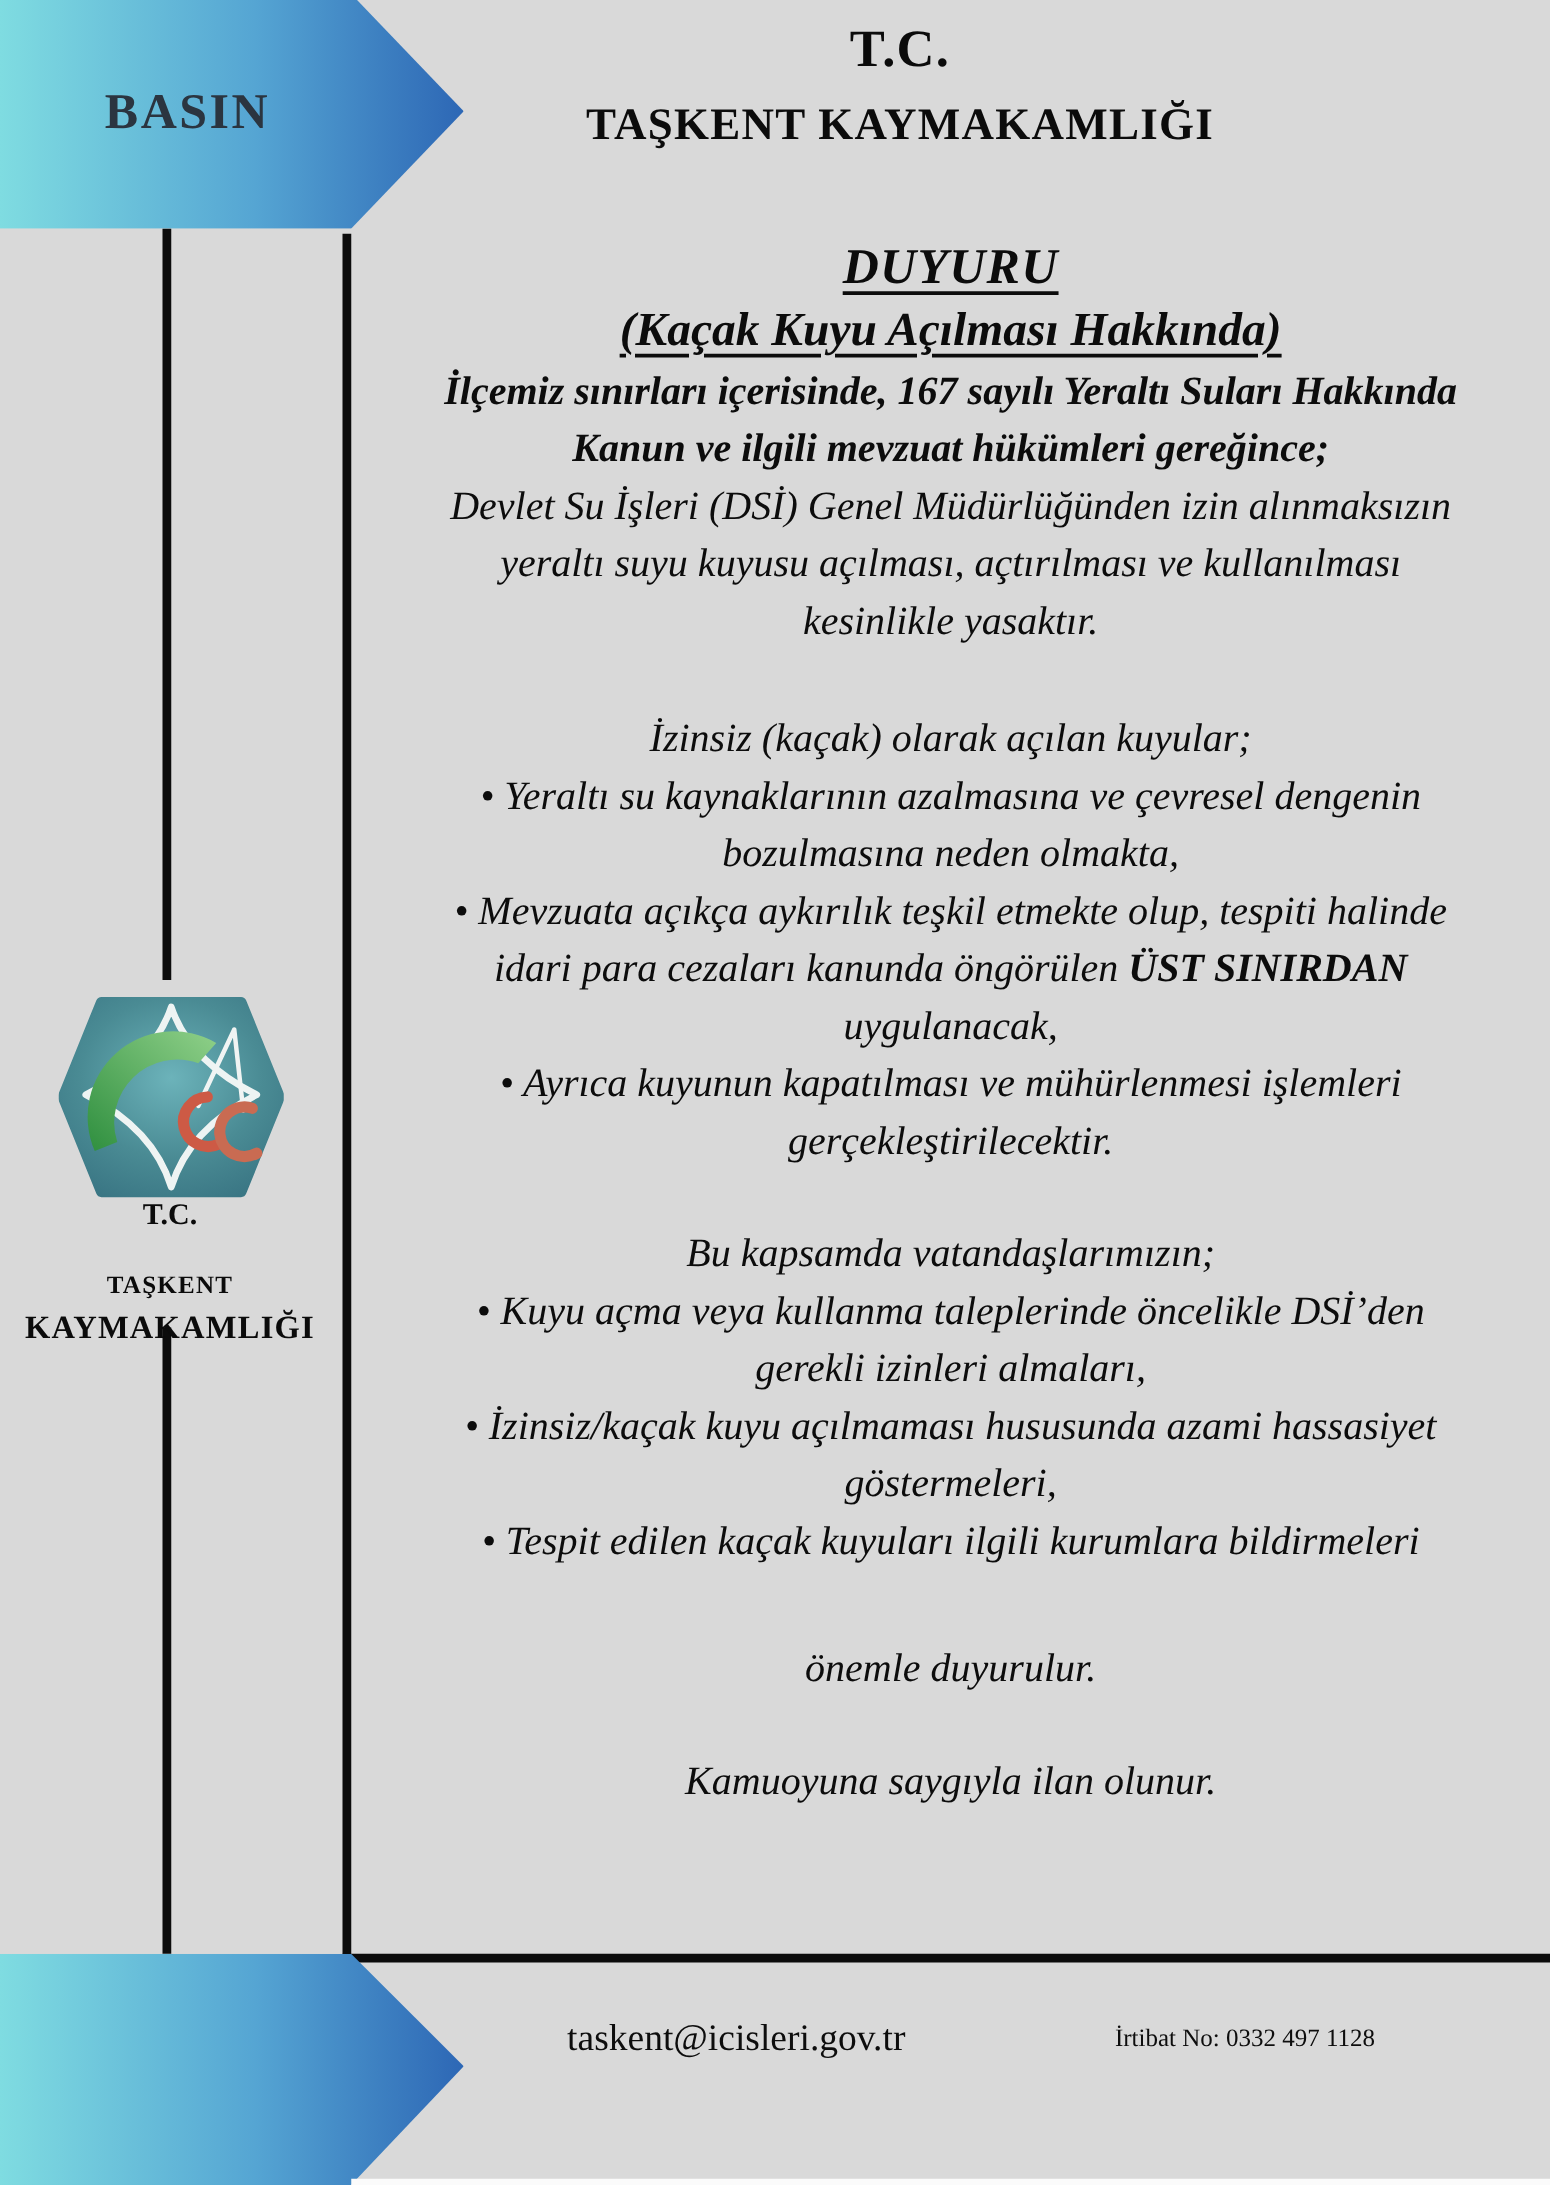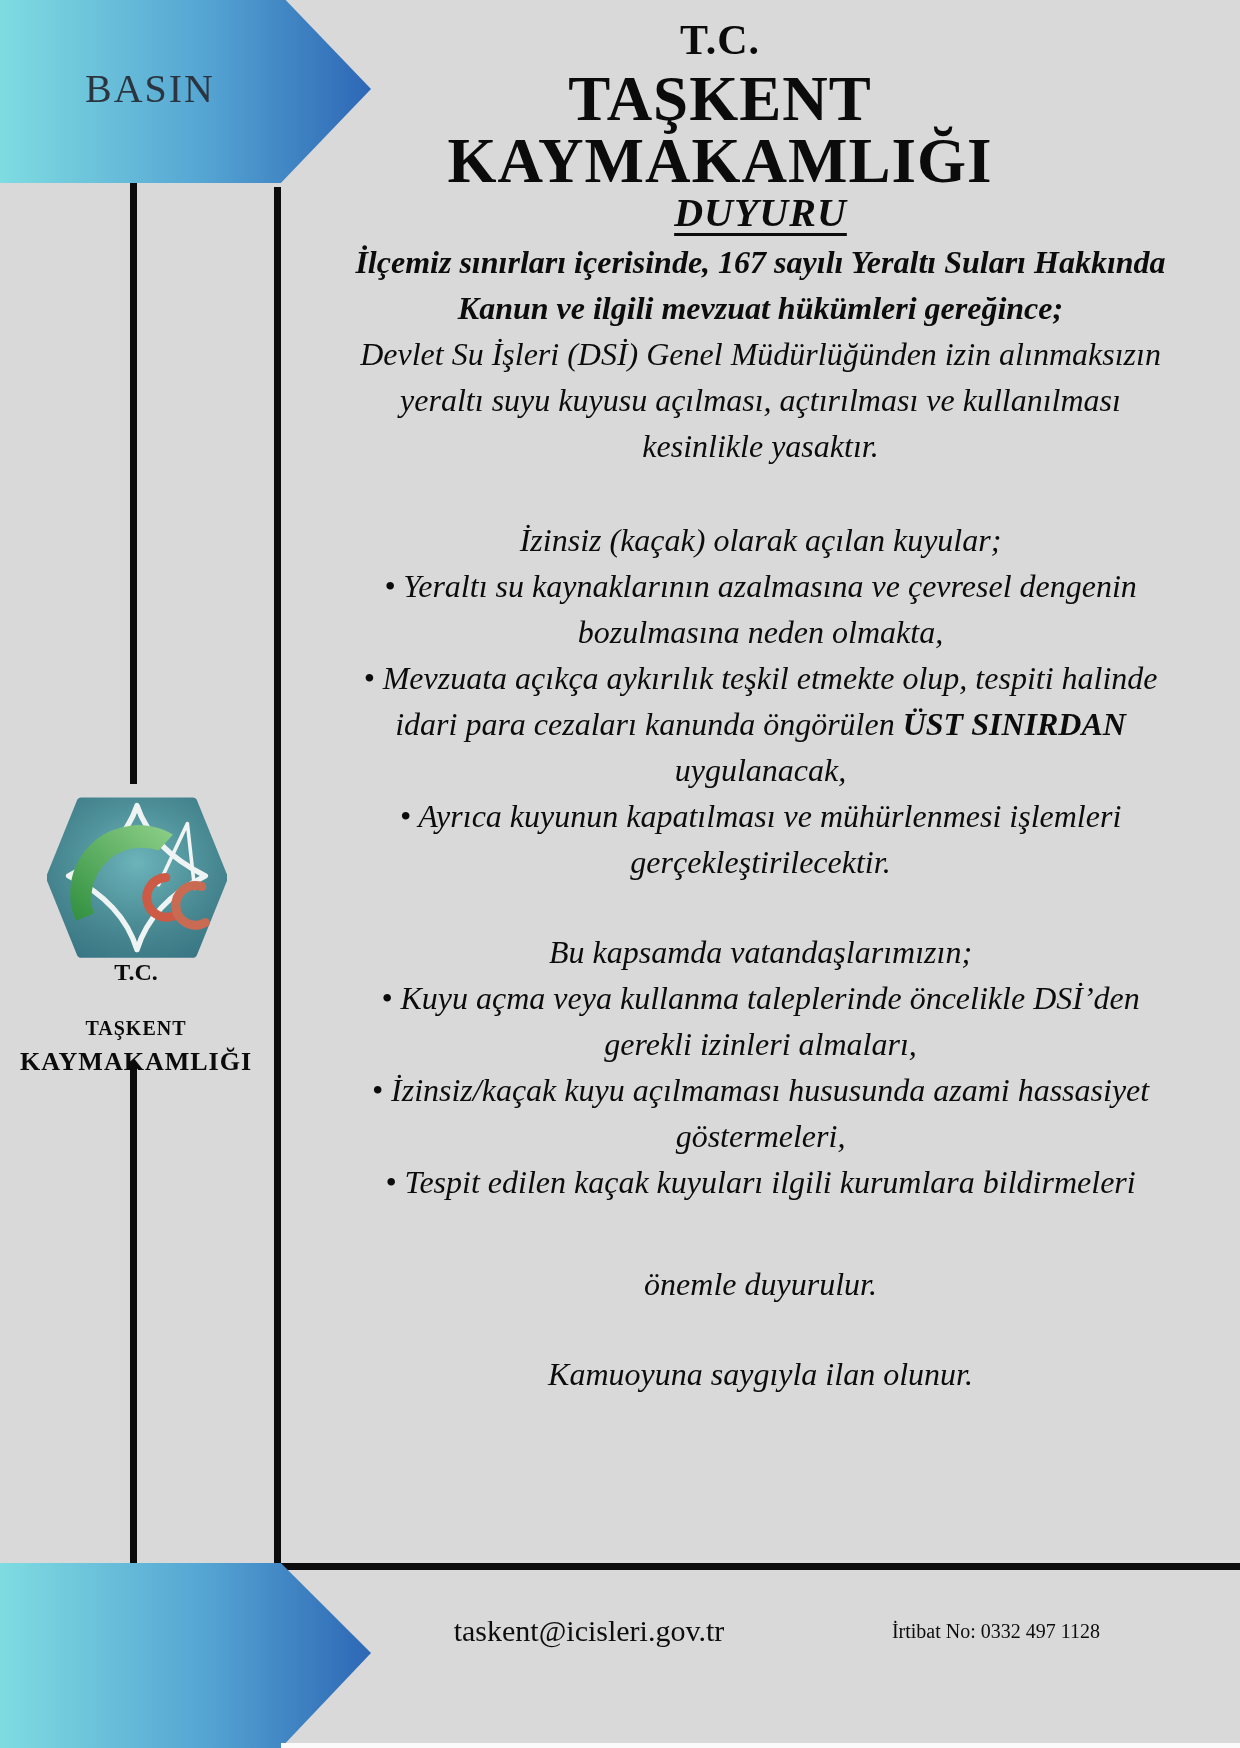--- a/index.html
+++ b/index.html
@@ -15,30 +15,30 @@
   }
   
   .banner-top{
     position:absolute;left:0;top:-5px;width:371px;height:188px;
     background:linear-gradient(90deg,#7fdce1 0%,#55a5d3 55%,#2d67b5 100%);
     clip-path:polygon(0 0,75.7% 0,100% 50%,75.7% 100%,0 100%);
     display:flex;flex-direction:column;justify-content:center;
   }
   .banner-top .txt{
     width:300px;text-align:center;
-    font-weight:normal;font-size:40px;line-height:52px;
+    font-weight:bold;font-size:40px;line-height:52px;
     color:#2b3540;letter-spacing:2px;
   }
   
   .header-title{
     position:absolute;left:300px;top:12px;width:840px;text-align:center;
     font-weight:bold;color:#0b0b0b;
   }
   .header-title .l1{font-size:42px;line-height:56px;letter-spacing:1px;}
-  .header-title .l2{font-size:63px;line-height:62px;letter-spacing:1px;}
+  .header-title .l2{font-size:36px;line-height:62px;letter-spacing:1px;}
   
   .pole{position:absolute;left:130px;width:7px;background:#0c0c0c;}
   .pole.upper{top:183px;height:601px;}
   .pole.lower{top:1062px;height:501px;}
   
   .emblem{position:absolute;left:47px;top:784px;width:180px;height:180px;}
   
   .sidebar-org{
     position:absolute;left:6px;top:956px;width:260px;text-align:center;
     font-weight:bold;color:#0b0b0b;
@@ -131,20 +131,21 @@
 
   <div class="sidebar-org">
     <div class="o1">T.C.</div>
     <div class="o2">TAŞKENT</div>
     <div class="o3">KAYMAKAMLIĞI</div>
   </div>
 
   <div class="content-box">
     <div class="announce">
       <p class="a-title">DUYURU</p>
+      <p class="a-subtitle">(Kaçak Kuyu Açılması Hakkında)</p>
 
       <p class="intro-bold">İlçemiz sınırları içerisinde, 167 sayılı Yeraltı Suları Hakkında Kanun ve ilgili mevzuat hükümleri gereğince;</p>
       <p>Devlet Su İşleri (DSİ) Genel Müdürlüğünden izin alınmaksızın yeraltı suyu kuyusu açılması, açtırılması ve kullanılması kesinlikle yasaktır.</p>
 
       <p class="sec-head gap-lg">İzinsiz (kaçak) olarak açılan kuyular;</p>
       <p>• Yeraltı su kaynaklarının azalmasına ve çevresel dengenin bozulmasına neden olmakta,</p>
       <p><span>• Mevzuata açıkça aykırılık teşkil etmekte olup, tespiti halinde idari para cezaları kanunda öngörülen </span><b>ÜST SINIRDAN</b><span> uygulanacak,</span></p>
       <p>• Ayrıca kuyunun kapatılması ve mühürlenmesi işlemleri gerçekleştirilecektir.</p>
 
       <p class="sec-head gap-md">Bu kapsamda vatandaşlarımızın;</p>

